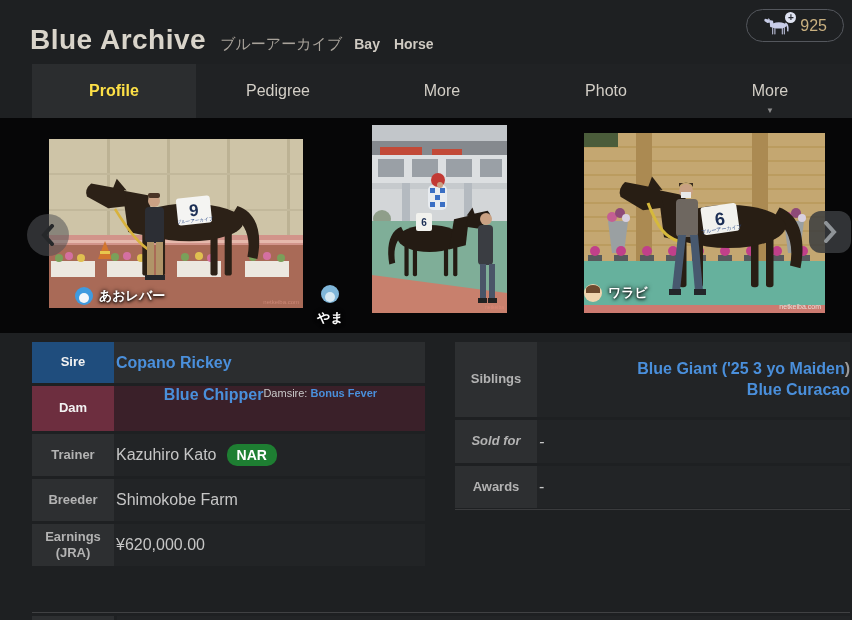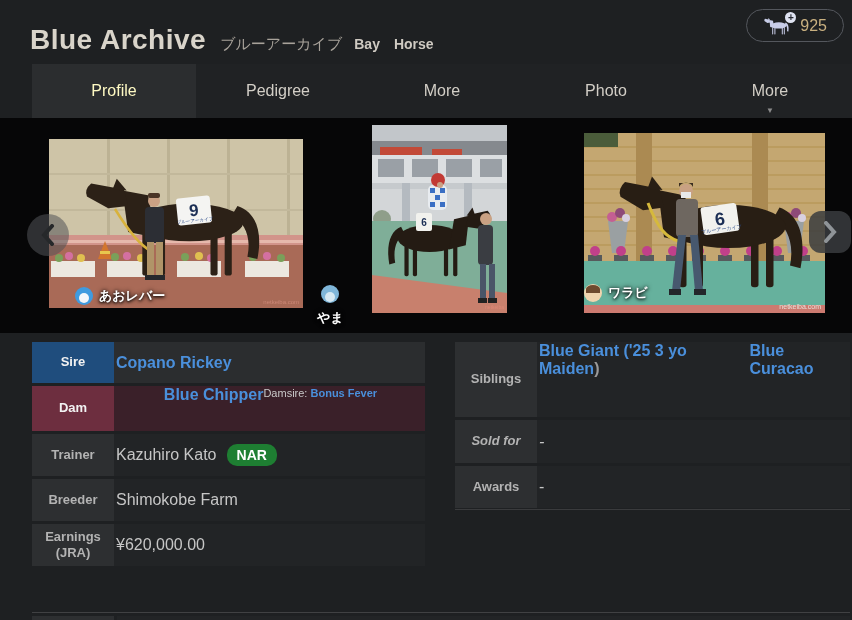--- a/index.html
+++ b/index.html
@@ -21,21 +21,21 @@
   .fans-icon-wrap{position:relative;width:28px;height:20px;}
   .fans-plus{
     position:absolute;top:-4px;right:-5px;width:11px;height:11px;border-radius:50%;
     background:#dfe3f2;color:#23262e;font-size:10px;font-weight:bold;line-height:11px;text-align:center;
   }
   .fans-count{font-size:16px;color:#c9b080;}
   
   .tabs{position:absolute;left:32px;top:64px;right:0;height:54px;background:#202224;display:flex;}
   .tab{width:164px;display:flex;align-items:center;justify-content:center;
        font-size:16px;color:#d2cec6;position:relative;cursor:pointer;}
-  .tab.active{background:#2b2d2f;color:#fef9c3;font-weight:normal;}
+  .tab.active{background:#2b2d2f;color:#fde047;font-weight:bold;}
   .more-arrow{position:absolute;bottom:3px;left:50%;transform:translateX(-50%);
               font-size:8px;color:#8b8b8b;}
   
   .carousel{position:absolute;left:0;top:118px;width:852px;height:215px;background:#060607;}
   .photo{position:absolute;overflow:hidden;background:#111;}
   #p1{left:49px;top:21px;width:254px;height:169px;}
   #p2{left:372px;top:7px;width:135px;height:188px;}
   #p3{left:584px;top:15px;width:241px;height:180px;}
   .nav-btn{position:absolute;width:42px;height:42px;border-radius:50%;
            background:rgba(82,84,87,.55);display:flex;align-items:center;justify-content:center;cursor:pointer;}
@@ -66,21 +66,21 @@
   .h41{height:41px;} .h45{height:45px;} .h43{height:43px;font-style:italic;} .h42{height:42px;} .h75{height:75px;}
   .sire .cell-label{background:#1f4d7d;color:#f2f2f2;}
   .sire .cell-value{background:#2b2d2f;}
   .dam .cell-label{background:#6d2e3f;color:#f2f2f2;}
   .dam .cell-value{background:#3a2029;flex-direction:row;align-items:flex-start;justify-content:center;}
   .link{color:#4a8fdb;font-weight:bold;font-size:16px;text-decoration:none;cursor:pointer;}
   .damsire-line{font-size:11px;color:#c9c9c9;margin-top:1px;}
   .damsire-line .link{font-size:11px;}
   .nar-badge{display:inline-block;background:#1e7e32;color:#fff;font-size:14px;font-weight:bold;
              padding:4px 10px;border-radius:10px;margin-left:10px;line-height:1;}
-  .siblings-value{flex-direction:row;align-items:flex-start;justify-content:center;gap:3px;}
+  .siblings-value{flex-direction:column;align-items:flex-end;justify-content:center;gap:3px;}
   .sib-suffix{color:#9a9a9a;font-weight:bold;font-size:16px;}
   .itable-bottom{position:absolute;left:455px;top:509px;width:395px;height:1px;background:#3a3b3d;}
   .bottom-line{position:absolute;left:32px;top:612px;width:818px;height:1px;background:#404143;}
   .stub-label{position:absolute;left:32px;top:616px;width:82px;height:4px;background:#2d2f31;}
   .stub-value{position:absolute;left:117px;top:616px;width:733px;height:4px;background:#222426;}
   .defs-svg{position:absolute;width:0;height:0;}
 </style>
 </head>
 <body>
 

